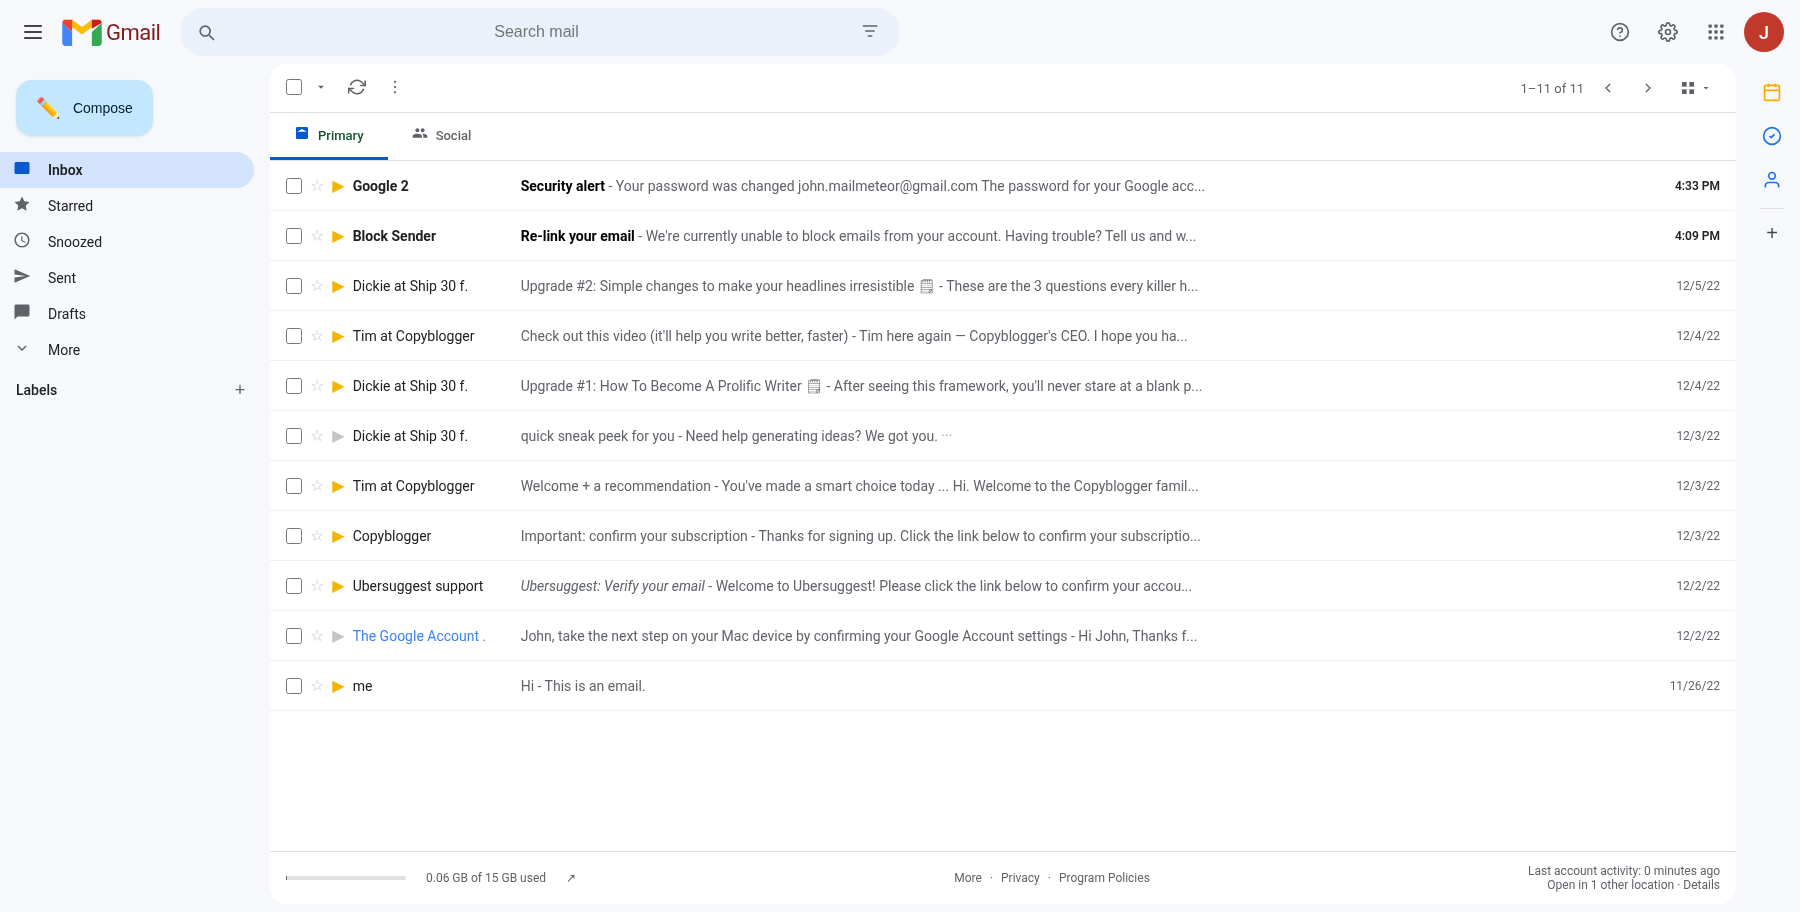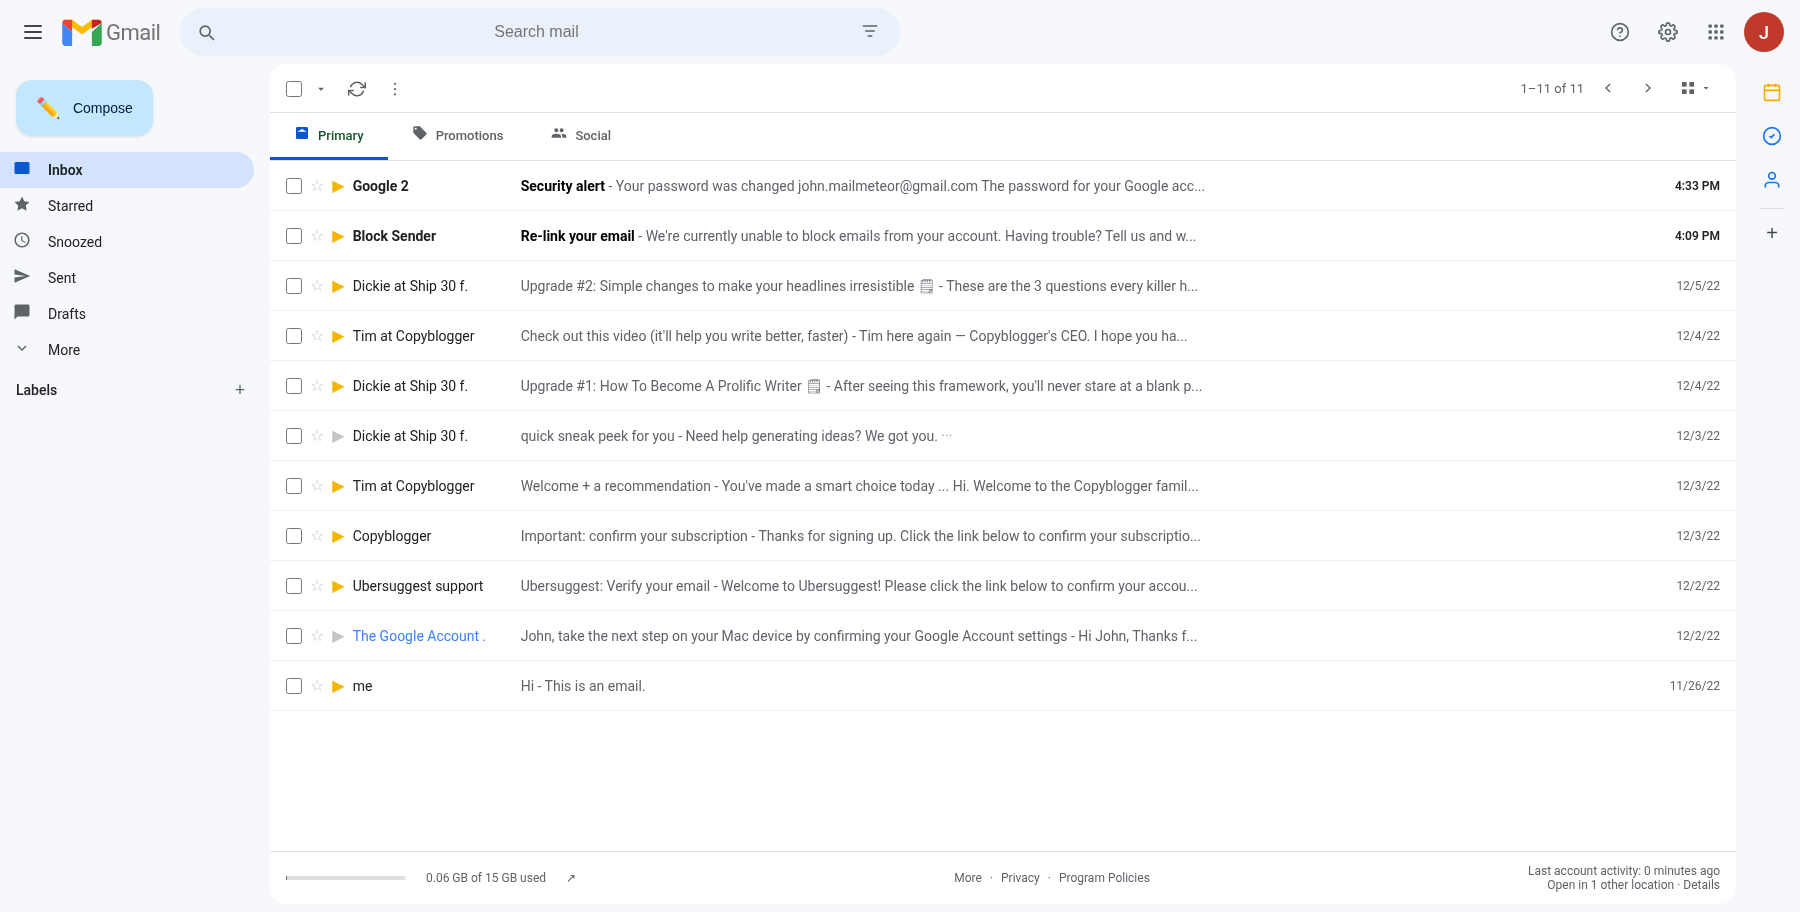--- a/index.html
+++ b/index.html
@@ -7,21 +7,21 @@
 
     
     .topbar {
       display: flex; align-items: center; padding: 8px 16px; background: #f6f8fc;
       height: 64px; gap: 12px; flex-shrink: 0;
     }
     .hamburger-btn { display: flex; flex-direction: column; gap: 4px; cursor: pointer; padding: 8px; border-radius: 50%; border: none; background: none; }
     .hamburger-btn span { display: block; width: 18px; height: 2px; background: #444; border-radius: 1px; }
     .gmail-logo { display: flex; align-items: center; gap: 4px; margin-right: 8px; }
     .gmail-logo-icon { width: 40px; height: 28px; }
-    .gmail-logo-text { font-size: 22px; color: #737373; font-weight: 400; letter-spacing: -0.5px; }
+    .gmail-logo-text { font-size: 22px; color: #7f1d1d; font-weight: 400; letter-spacing: -0.5px; }
 
     .search-bar-wrapper { flex: 1; max-width: 720px; }
     .search-bar {
       display: flex; align-items: center; background: #eaf1fb; border-radius: 24px;
       padding: 8px 16px; gap: 10px; height: 48px;
     }
     .search-icon-svg { color: #5f6368; flex-shrink: 0; }
     .search-input {
       flex: 1; border: none; background: transparent; font-size: 16px; color: #202124;
       outline: none;
@@ -60,21 +60,21 @@
     .labels-header {
       display: flex; align-items: center; justify-content: space-between;
       padding: 8px 16px; font-size: 14px; color: #202124; font-weight: 500;
     }
     .labels-add-btn { width: 28px; height: 28px; border-radius: 50%; border: none; background: none; cursor: pointer; font-size: 18px; color: #5f6368; display: flex; align-items: center; justify-content: center; }
 
     
     .right-panel { flex: 1; display: flex; flex-direction: column; background: white; border-radius: 16px; margin: 0 8px 8px 0; overflow: hidden; }
 
     
-    .toolbar { display: flex; align-items: flex-end; padding: 8px 16px; border-bottom: 1px solid #e0e0e0; gap: 4px; }
+    .toolbar { display: flex; align-items: flex-start; padding: 8px 16px; border-bottom: 1px solid #e0e0e0; gap: 4px; }
     .toolbar-left { display: flex; align-items: center; gap: 4px; }
     .toolbar-right { margin-left: auto; display: flex; align-items: center; gap: 8px; font-size: 13px; color: #5f6368; }
     .toolbar-btn { padding: 6px 8px; border: none; background: none; cursor: pointer; border-radius: 4px; color: #5f6368; font-size: 18px; display: flex; align-items: center; }
     .select-all-checkbox { width: 16px; height: 16px; cursor: pointer; }
     .nav-arrow-btn { width: 32px; height: 32px; border-radius: 50%; border: none; background: none; cursor: pointer; display: flex; align-items: center; justify-content: center; color: #5f6368; font-size: 16px; }
     .view-btn { display: flex; align-items: center; gap: 4px; border: none; background: none; cursor: pointer; padding: 4px 8px; border-radius: 4px; color: #5f6368; font-size: 13px; }
 
     
     .tabs { display: flex; border-bottom: 1px solid #e0e0e0; }
     .tab {
@@ -314,28 +314,20 @@
         <span class="tab-icon">
           <svg width="16" height="16" viewBox="0 0 24 24" fill="#0b57d0">
               <path d="M19 3H5c-1.1 0-2 .9-2 2v14c0 1.1.9 2 2 2h14c1.1 0 2-.9 2-2V5c0-1.1-.9-2-2-2zm-7 3l7 4H5l7-4z"></path>
             </svg>
         </span>
         <span>Primary</span>
       </div>
       <div class="tab">
         <span class="tab-icon">
           <svg width="16" height="16" viewBox="0 0 24 24" fill="#5f6368">
-              <path d="M21.41 11.58l-9-9C12.05 2.22 11.55 2 11 2H4c-1.1 0-2 .9-2 2v7c0 .55.22 1.05.59 1.42l9 9c.36.36.86.58 1.41.58.55 0 1.05-.22 1.41-.59l7-7c.37-.36.59-.86.59-1.41 0-.55-.23-1.06-.59-1.42zM5.5 7C4.67 7 4 6.33 4 5.5S4.67 4 5.5 4 7 4.67 7 5.5 6.33 7 5.5 7z"></path>
-            </svg>
-        </span>
-        <span>Promotions</span>
-      </div>
-      <div class="tab">
-        <span class="tab-icon">
-          <svg width="16" height="16" viewBox="0 0 24 24" fill="#5f6368">
               <path d="M16 11c1.66 0 2.99-1.34 2.99-3S17.66 5 16 5c-1.66 0-3 1.34-3 3s1.34 3 3 3zm-8 0c1.66 0 2.99-1.34 2.99-3S9.66 5 8 5C6.34 5 5 6.34 5 8s1.34 3 3 3zm0 2c-2.33 0-7 1.17-7 3.5V19h14v-2.5c0-2.33-4.67-3.5-7-3.5zm8 0c-.29 0-.62.02-.97.05 1.16.84 1.97 1.97 1.97 3.45V19h6v-2.5c0-2.33-4.67-3.5-7-3.5z"></path>
             </svg>
         </span>
         <span>Social</span>
       </div>
     </div>
 
     <div class="email-list" id="email-list">
     <div class="email-row unread">
     <input type="checkbox" class="email-checkbox" style="">
@@ -432,21 +424,21 @@
       
     </span>
     <span class="email-date">12/3/22</span>
   </div>
         <div class="email-row read">
     <input type="checkbox" class="email-checkbox" style="">
     <button class="star-btn">☆</button>
     <button class="importance-btn">▶</button>
     <span class="sender" style="font-weight:400;color:#202124;">Ubersuggest support</span>
     <span class="email-content">
-      <span class="email-subject" style="font-weight:400;">Ubersuggest: Verify your email</span>
+      <span class="email-subject" style="font-weight:400;font-style:italic;">Ubersuggest: Verify your email</span>
       <span class="email-preview"> - Welcome to Ubersuggest! Please click the link below to confirm your accou...</span>
       
     </span>
     <span class="email-date">12/2/22</span>
   </div>
         <div class="email-row read">
     <input type="checkbox" class="email-checkbox" style="">
     <button class="star-btn">☆</button>
     <button class="importance-btn" style="color:#c5c5c5;">▶</button>
     <span class="sender" style="font-weight:400;color:#3b82f6;">The Google Account .</span>

